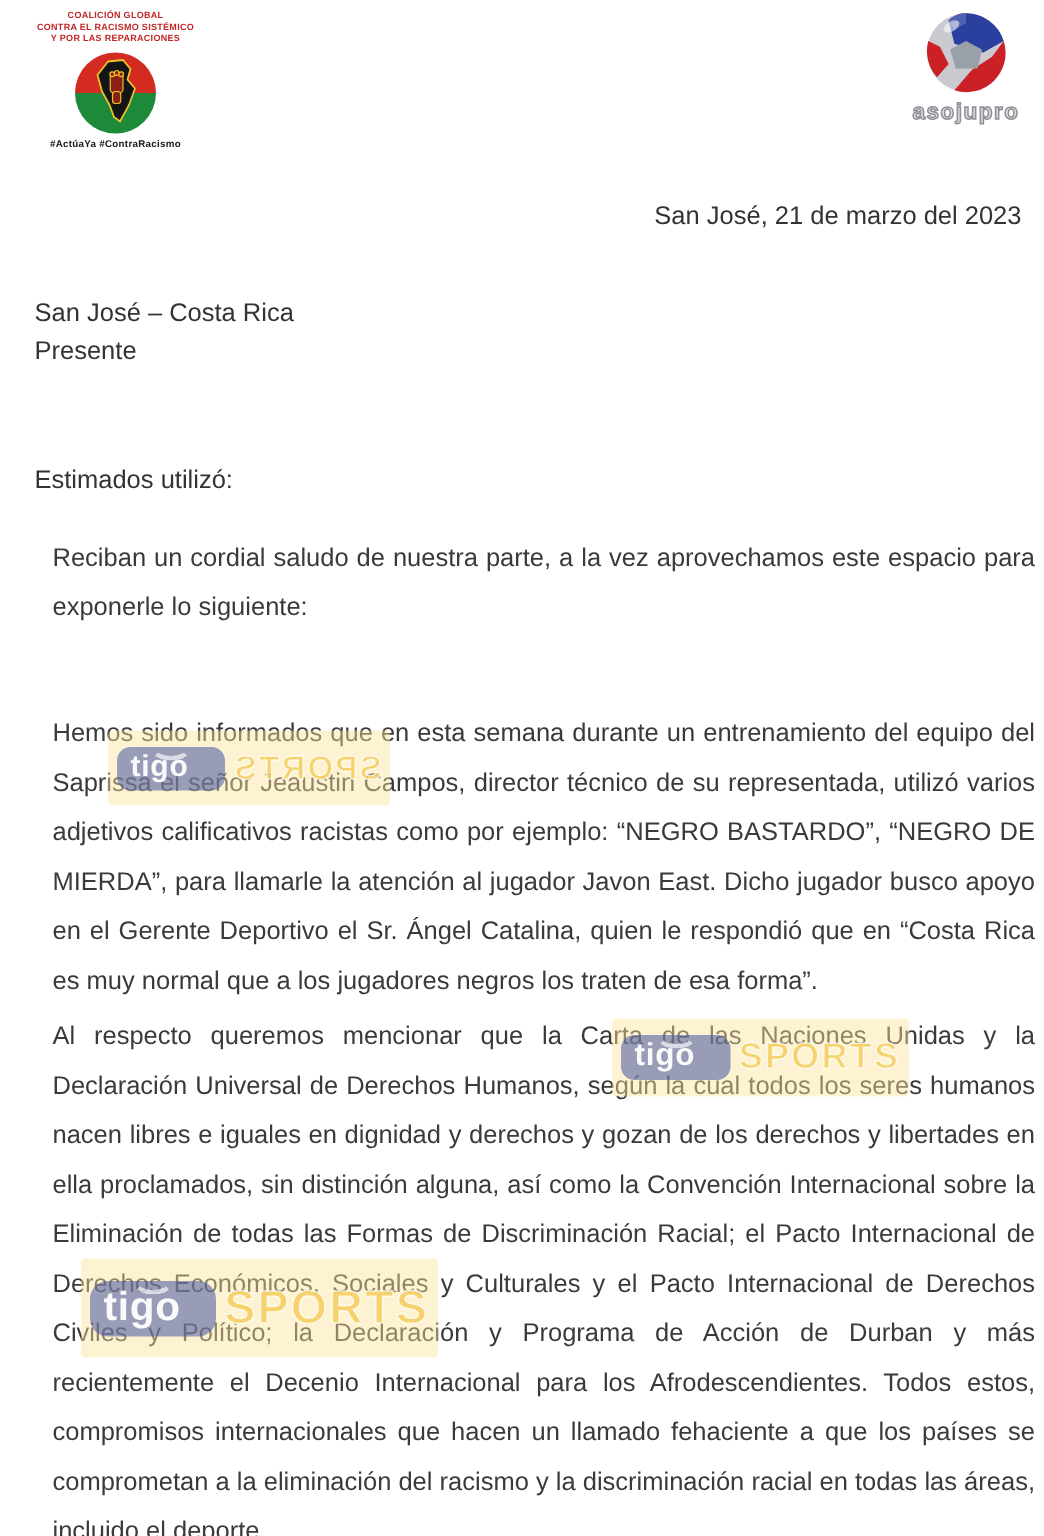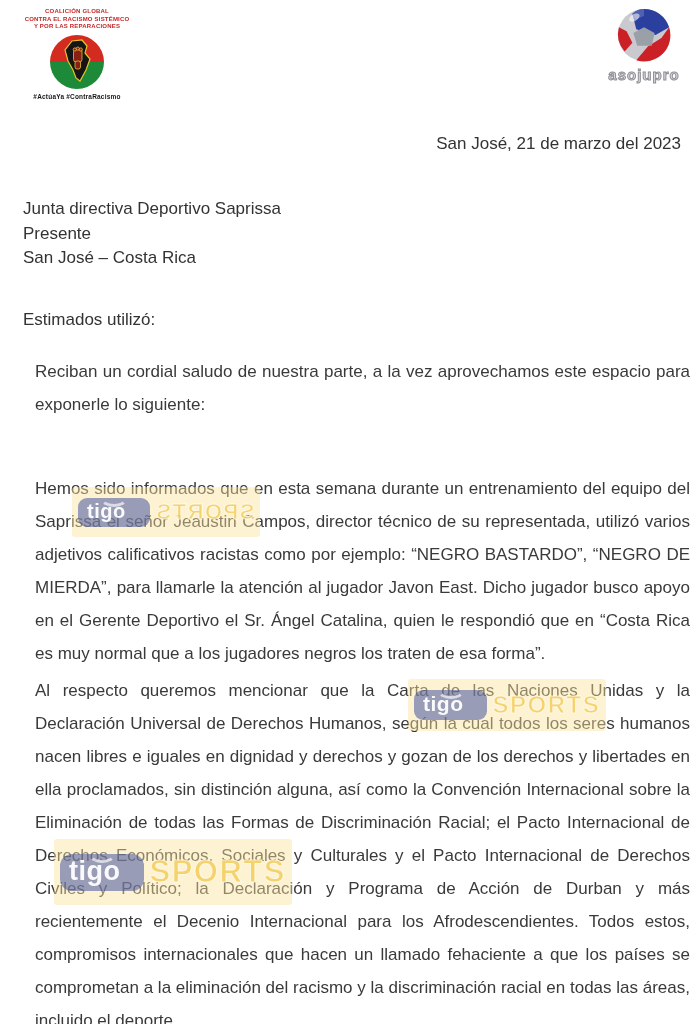--- a/index.html
+++ b/index.html
@@ -106,23 +106,22 @@
         <path d="M18 8 C22 4 26 3 30 3 L30 10 L22 14 Z" fill="#5a6ab5" opacity="0.8"></path>
         <ellipse cx="20" cy="12" rx="6" ry="3.4" fill="#ffffff" opacity="0.55" transform="rotate(-30 20 12)"></ellipse>
       </svg>
       <div class="asojupro-label">asojupro</div>
     </div>
   </div>
 
   <div class="date-line">San José, 21 de marzo del 2023</div>
 
   <div class="address">
-    <div>Junta directiva Deportivo Saprissa</div>
+    <div>San José – Costa Rica</div>
     <div>Presente</div>
-    <div>San José – Costa Rica</div>
   </div>
 
   <div class="salutation">Estimados utilizó:</div>
 
   <p class="para para-1">Reciban un cordial saludo de nuestra parte, a la vez aprovechamos este espacio para exponerle lo siguiente:</p>
   <p class="para para-2">Hemos sido informados que en esta semana durante un entrenamiento del equipo del Saprissa el señor Jeaustin Campos, director técnico de su representada, utilizó varios adjetivos calificativos racistas como por ejemplo: “NEGRO BASTARDO”, “NEGRO DE MIERDA”, para llamarle la atención al jugador Javon East. Dicho jugador busco apoyo en el Gerente Deportivo el Sr. Ángel Catalina, quien le respondió que en “Costa Rica es muy normal que a los jugadores negros los traten de esa forma”.</p>
   <p class="para para-3">Al respecto queremos mencionar que la Carta de las Naciones Unidas y la Declaración Universal de Derechos Humanos, según la cual todos los seres humanos nacen libres e iguales en dignidad y derechos y gozan de los derechos y libertades en ella proclamados, sin distinción alguna, así como la Convención Internacional sobre la Eliminación de todas las Formas de Discriminación Racial; el Pacto Internacional de Derechos Económicos, Sociales y Culturales y el Pacto Internacional de Derechos Civiles y Político; la Declaración y Programa de Acción de Durban y más recientemente el Decenio Internacional para los Afrodescendientes. Todos estos, compromisos internacionales que hacen un llamado fehaciente a que los países se comprometan a la eliminación del racismo y la discriminación racial en todas las áreas, incluido el deporte.</p>
 
   <div class="wm wm-1">
     <span class="wm-badge">tigo</span>

